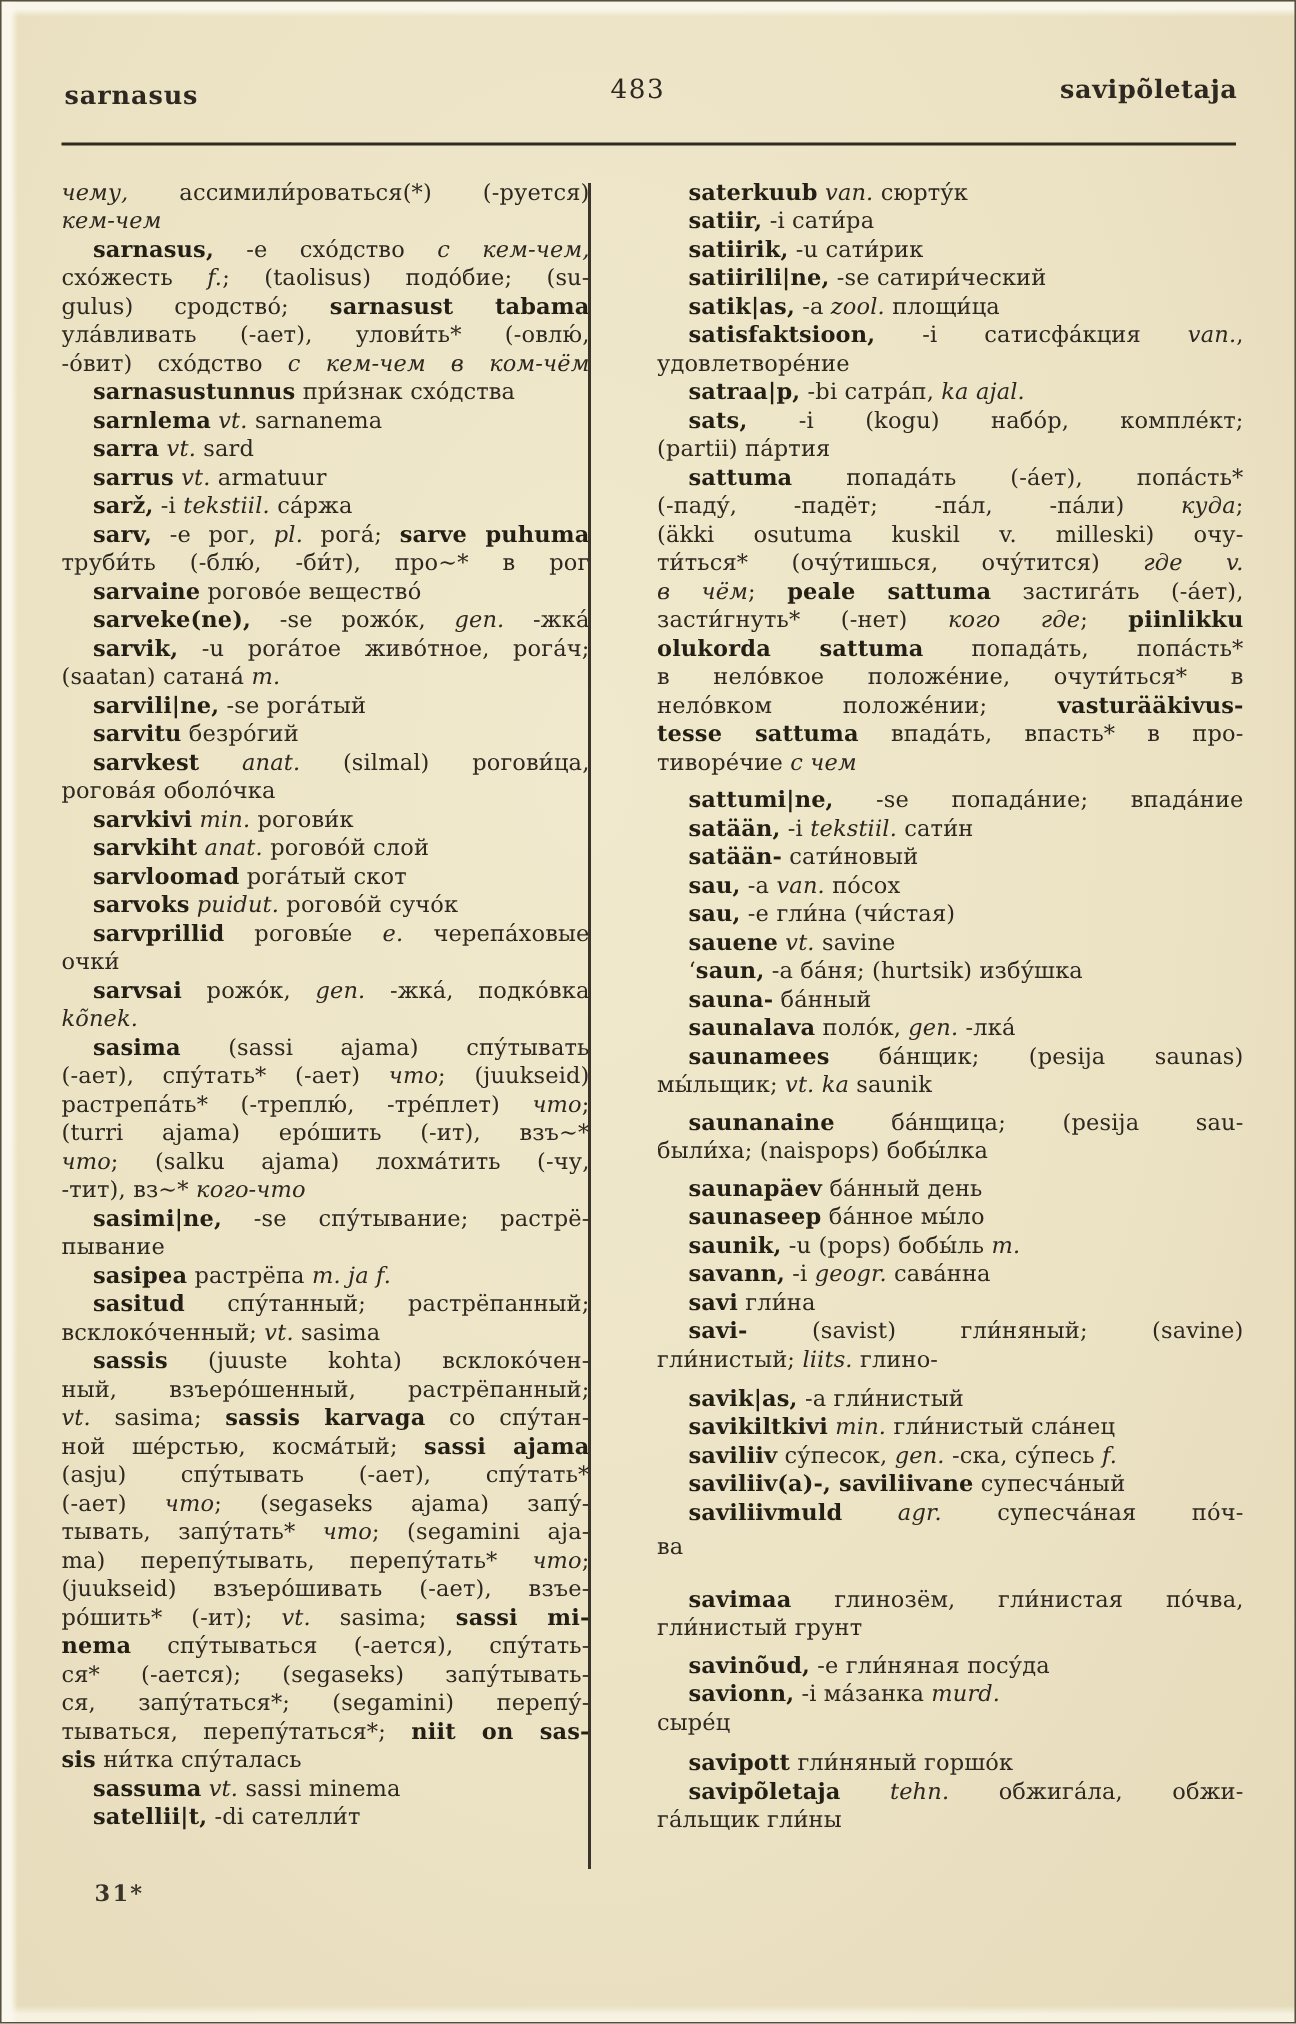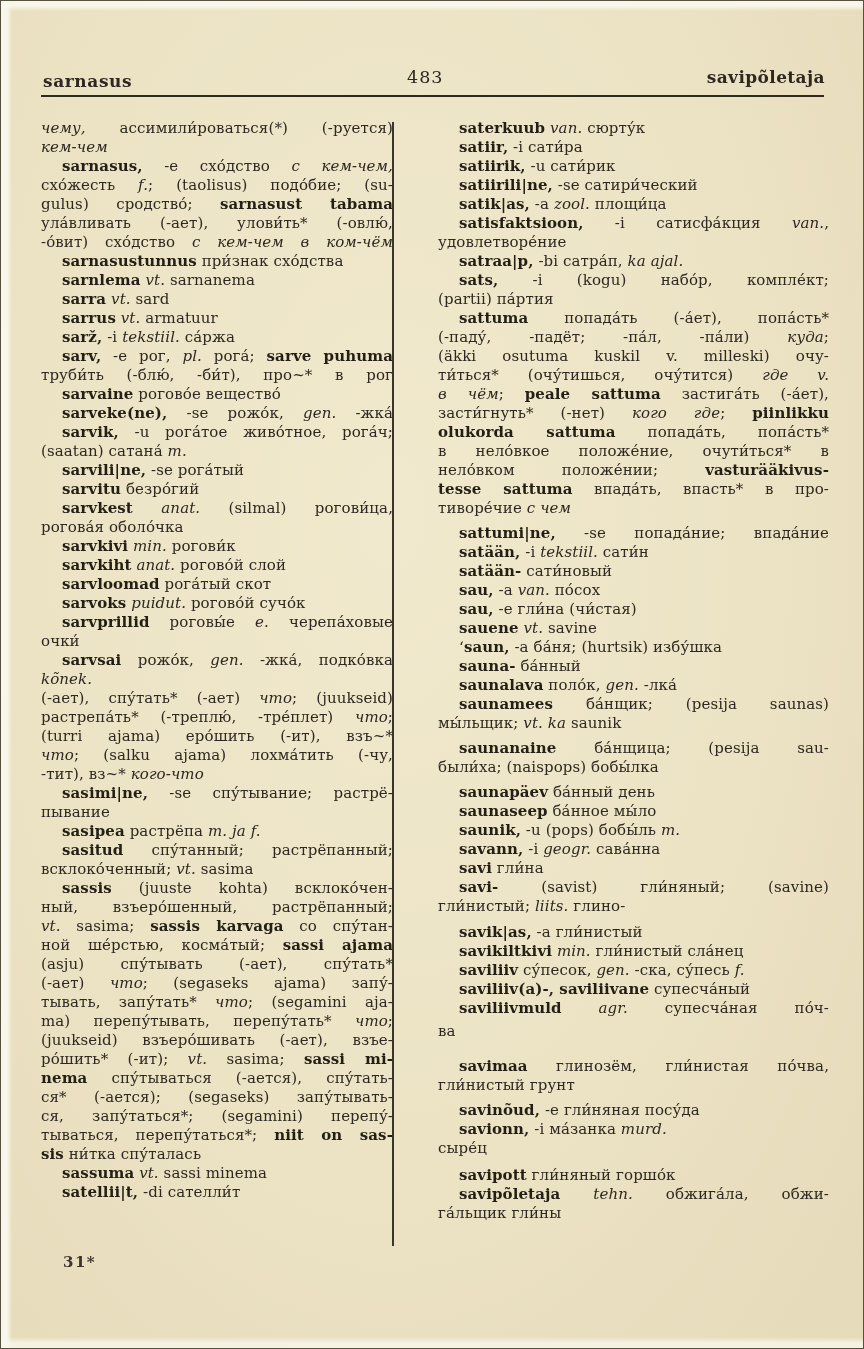--- a/index.html
+++ b/index.html
@@ -11,21 +11,21 @@
     border:1px solid #55503f;
     overflow:hidden;
     font-family:"DejaVu Serif", serif;
     color:#2e2820;
     background:
       linear-gradient(90deg, rgba(250,248,238,.95) 0px, rgba(250,248,238,.95) 6px, rgba(250,248,238,0) 11px),
       linear-gradient(180deg, rgba(250,248,238,.9) 0px, rgba(250,248,238,.9) 5px, rgba(250,248,238,0) 10px),
       linear-gradient(0deg, rgba(248,246,233,.85) 0px, rgba(248,246,233,.85) 5px, rgba(248,246,233,0) 11px),
       radial-gradient(ellipse at 45% 38%, #f1e9cd 0%, #ece3c5 55%, #e5dab9 100%);
   }
-  .hdr{position:absolute;left:40px;top:64px;width:784px;height:28px;text-decoration:underline;}
+  .hdr{position:absolute;left:40px;top:47px;width:784px;height:28px;text-decoration:underline;}
   .hdr-left{position:absolute;left:2px;top:6px;font-weight:bold;font-size:17px;letter-spacing:.6px;}
   .hdr-center{position:absolute;left:366px;top:2px;font-size:17.5px;letter-spacing:1px;}
   .hdr-right{position:absolute;right:0;top:2px;font-weight:bold;font-size:17px;letter-spacing:.4px;}
   .rule{position:absolute;left:40px;top:94px;width:783px;height:2px;background:#2f2a20;}
   .divider{position:absolute;left:391px;top:121px;width:2px;height:1124px;background:#3a342a;}
   .col{position:absolute;top:118px;font-size:15px;}
   .col-left{left:40px;width:352px;}
   .col-right{left:437px;width:391px;}
   .line{height:19px;line-height:19px;white-space:nowrap;overflow:hidden;letter-spacing:.1px;}
   .line.just{white-space:normal;text-align:justify;text-align-last:justify;}
@@ -71,20 +71,21 @@
       <div class="line ind just"><b>sarvkest</b> <i>anat.</i> (silmal) рогови́ца,</div>
       <div class="line">рогова́я оболо́чка</div>
       <div class="line ind"><b>sarvkivi</b> <i>min.</i> рогови́к</div>
       <div class="line ind"><b>sarvkiht</b> <i>anat.</i> рогово́й слой</div>
       <div class="line ind"><b>sarvloomad</b> рога́тый скот</div>
       <div class="line ind"><b>sarvoks</b> <i>puidut.</i> рогово́й сучо́к</div>
       <div class="line ind just"><b>sarvprillid</b> роговы́е <i>e.</i> черепа́ховые</div>
       <div class="line">очки́</div>
       <div class="line ind just"><b>sarvsai</b> рожо́к, <i>gen.</i> -жка́, подко́вка</div>
       <div class="line"><i>kõnek.</i></div>
+      <div class="line ind just"><b>sasima</b> (sassi ajama) спу́тывать</div>
       <div class="line just">(-ает), спу́тать* (-ает) <i>что</i>; (juukseid)</div>
       <div class="line just">растрепа́ть* (-треплю́, -тре́плет) <i>что</i>;</div>
       <div class="line just">(turri ajama) еро́шить (-ит), взъ~*</div>
       <div class="line just"><i>что</i>; (salku ajama) лохма́тить (-чу,</div>
       <div class="line">-тит), вз~* <i>кого-что</i></div>
       <div class="line ind just"><b>sasimi|ne,</b> -se спу́тывание; растрё-</div>
       <div class="line">пывание</div>
       <div class="line ind"><b>sasipea</b> растрёпа <i>m. ja f.</i></div>
       <div class="line ind just"><b>sasitud</b> спу́танный; растрёпанный;</div>
       <div class="line">всклоко́ченный; <i>vt.</i> sasima</div>

